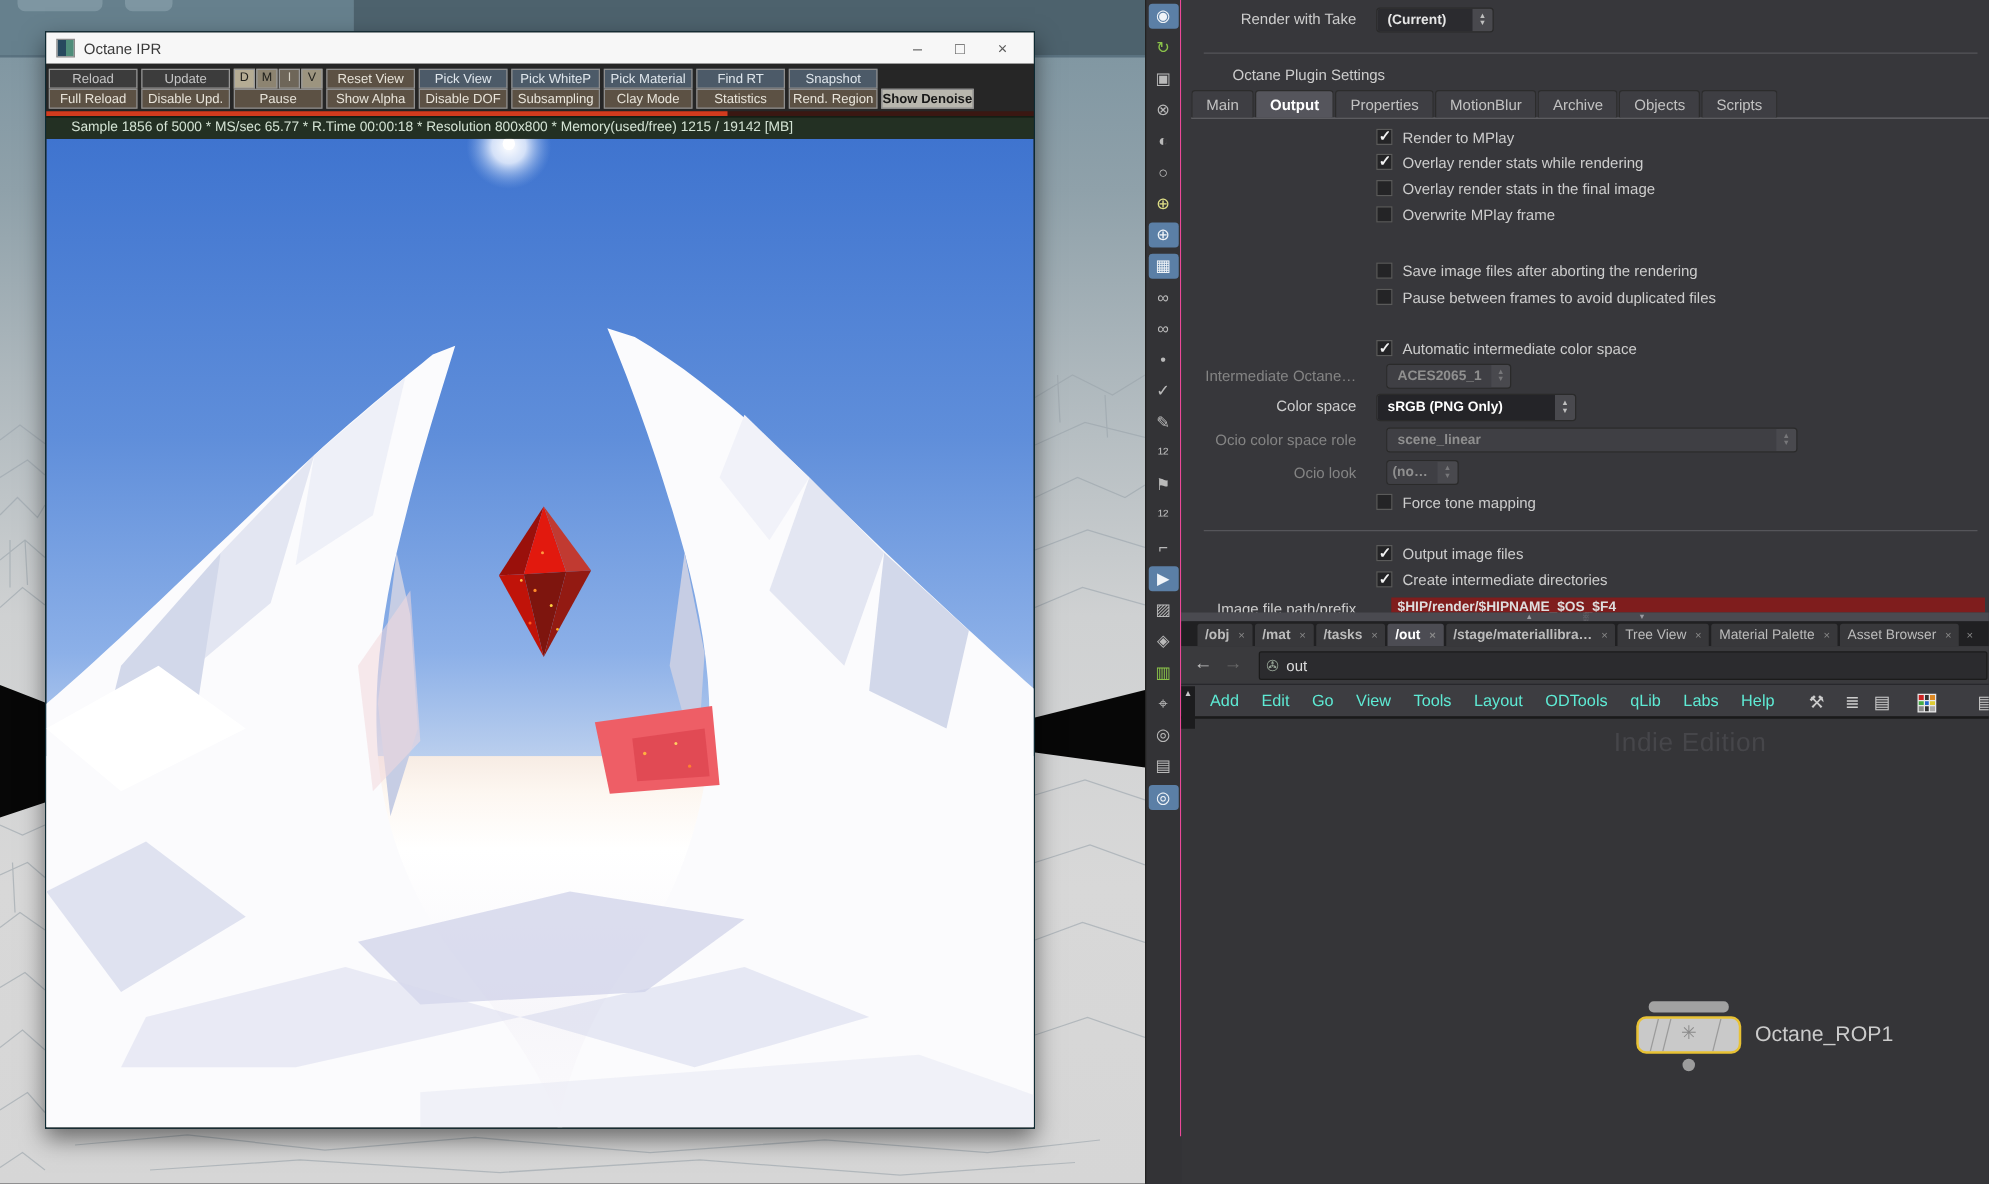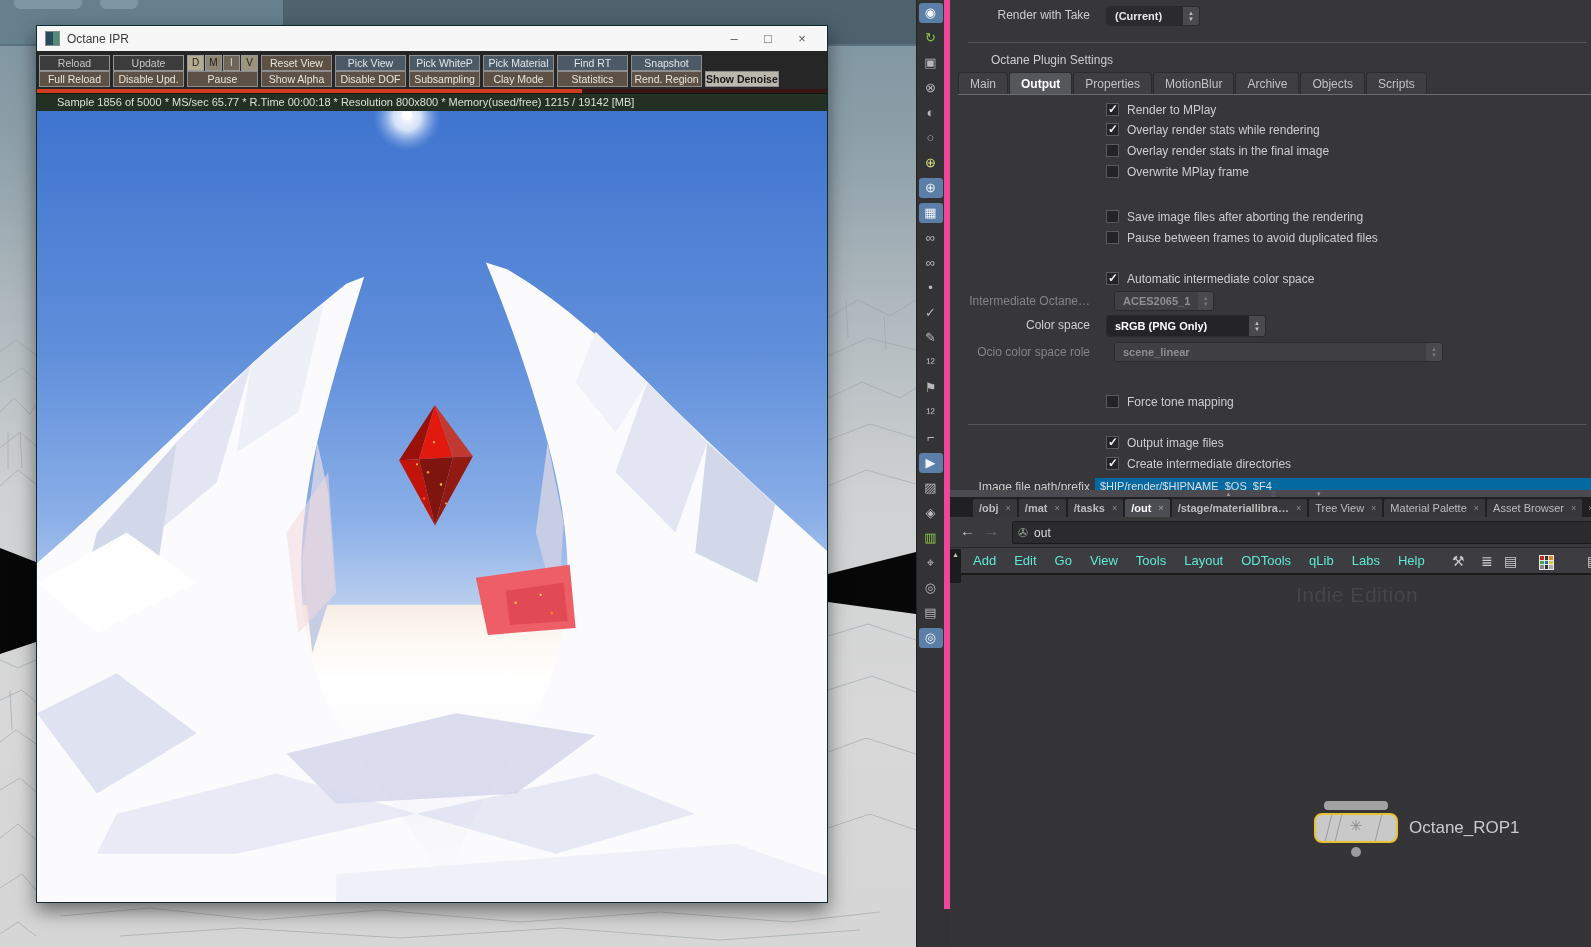--- a/index.html
+++ b/index.html
@@ -43,21 +43,21 @@
   
   #sidebar{left:916px;top:0;width:28px;height:947px;background:#333336;border-left:1px solid #222;
       display:flex;flex-direction:column;align-items:center;padding-top:3px;box-sizing:border-box}
   .sicon{width:24px;height:20px;margin-bottom:5px;color:#b9b9b9;font-size:13px;line-height:20px;
       text-align:center;border-radius:3px;flex:0 0 auto}
   .sicon.sel{background:#5b7fa6;color:#f0f4f8}
   .sicon.green{color:#8bc34a}
   .sicon.yellow{color:#e0e087}
 
   
-  #rightpane{left:944px;top:0;width:647px;height:909px;background:#37373b;border-left:6px solid #ec4899;box-sizing:border-box}
+  #rightpane{left:944px;top:0;width:647px;height:909px;background:#37373b;border-left:1px solid #ec4899;box-sizing:border-box}
 
   
   #params{position:absolute;left:0;top:0;width:647px;height:490px;overflow:hidden;background:#37373b}
   .prow{position:absolute;left:0;width:100%;height:18px}
   .plbl{position:absolute;left:0;top:2px;width:140px;text-align:right;font-size:12px;color:#cdcdcd;white-space:nowrap}
   .plbl.dis{color:#848484}
   .cb{position:absolute;left:156px;top:2px;width:13px;height:13px;background:#242426;border:1px solid #5a5a5a;
       box-sizing:border-box;text-align:center}
   .cb span{display:none;color:#f2f2f2;font-size:12px;font-weight:bold;line-height:11px;margin-left:1px}
   .cb.on span{display:block}
@@ -69,29 +69,29 @@
   .dd.dis .spin{color:#77777a}
   .sep{position:absolute;left:18px;right:10px;height:1px;background:#55555a}
   #ptabs{position:absolute;left:8px;top:72px;height:22px;display:flex;border-bottom:1px solid #6a6a6e;right:0}
   .ptab{padding:0 11px;font-size:12px;color:#c2c2c2;line-height:22px;background:#3e3e43;margin-right:1px;
         border:1px solid #2c2c2c;border-bottom:none;border-radius:3px 3px 0 0}
   .ptab.sel{background:#55555c;color:#fff;font-weight:bold}
   .gammafield{position:absolute;left:156px;top:0;width:72px;height:17px;background:#121212;border:1px solid #000;
         color:#e0e0e0;font-size:11px;line-height:17px;padding-left:5px;box-sizing:border-box}
   .slider-h{position:absolute;left:232px;top:0;width:6px;height:17px;background:#bdbdbd;border:1px solid #555}
   .slider-t{position:absolute;left:240px;right:0;top:7px;height:3px;background:#141414;border-bottom:1px solid #4a4a4a}
-  .pathfield{position:absolute;left:145px;right:4px;top:0;height:16px;background:#0369a1;color:#dedede;
-        font-size:11px;font-weight:normal;line-height:16px;padding-left:5px;white-space:nowrap;overflow:hidden}
+  .pathfield{position:absolute;left:168px;right:4px;top:0;height:16px;background:#7f1d1d;color:#dedede;
+        font-size:11px;font-weight:bold;line-height:16px;padding-left:5px;white-space:nowrap;overflow:hidden}
 
   
   #splitter{position:absolute;left:0;top:490px;width:647px;height:7px;background:#4a4a50;
         display:flex;align-items:center;justify-content:center;gap:40px;color:#9a9aa0;font-size:6px}
 
   
-  #ptabrow{position:absolute;left:0;top:497px;width:647px;height:20px;background:#202022;display:flex;align-items:flex-end;padding-left:23px;box-sizing:border-box}
+  #ptabrow{position:absolute;left:0;top:497px;width:647px;height:20px;background:#202022;display:flex;align-items:flex-end;padding-left:13px;box-sizing:border-box}
   .ntab{height:18px;display:flex;align-items:center;background:#38383b;color:#bcbcbc;font-size:11px;
         padding:0 6px;margin-right:2px;border-radius:2px 2px 0 0;white-space:nowrap}
   .ntab b{font-weight:bold}
   .ntab .x{margin-left:7px;color:#8b8b8b;font-size:9px}
   .ntab.sel{background:#4c4c53;color:#fff;font-weight:bold}
 
   
   #navrow{position:absolute;left:0;top:517px;width:647px;height:30px;background:#3a3a3d}
   .navarrow{position:absolute;top:5px;font-size:15px;font-weight:bold}
   #pathfieldbox{position:absolute;left:62px;right:2px;top:4px;height:21px;background:#2b2b2e;
@@ -434,20 +434,30 @@
     <div class="prow" style="top:343px">
       <span class="plbl dis">Ocio color space role</span>
       <div class="dd dis" style="left:164px;top:-1px;width:327px">
         <span class="v" style="flex:1">scene_linear</span>
         <span class="spin">
             <span>▲</span>
             <span>▼</span>
           </span>
       </div>
     </div>
+    <div class="prow" style="top:369px">
+      <span class="plbl dis">Ocio look</span>
+      <div class="dd dis" style="left:164px;top:-1px;width:56px">
+        <span class="v" style="flex:1;padding:0 4px">(no…</span>
+        <span class="spin">
+            <span>▲</span>
+            <span>▼</span>
+          </span>
+      </div>
+    </div>
     <div class="prow" style="top:393px">
       <div class="cb"></div>
       <span class="clbl">Force tone mapping</span>
     </div>
 
     <div class="sep" style="top:424px"></div>
 
     <div class="prow" style="top:434px">
       <div class="cb on">
           <span>✓</span>

